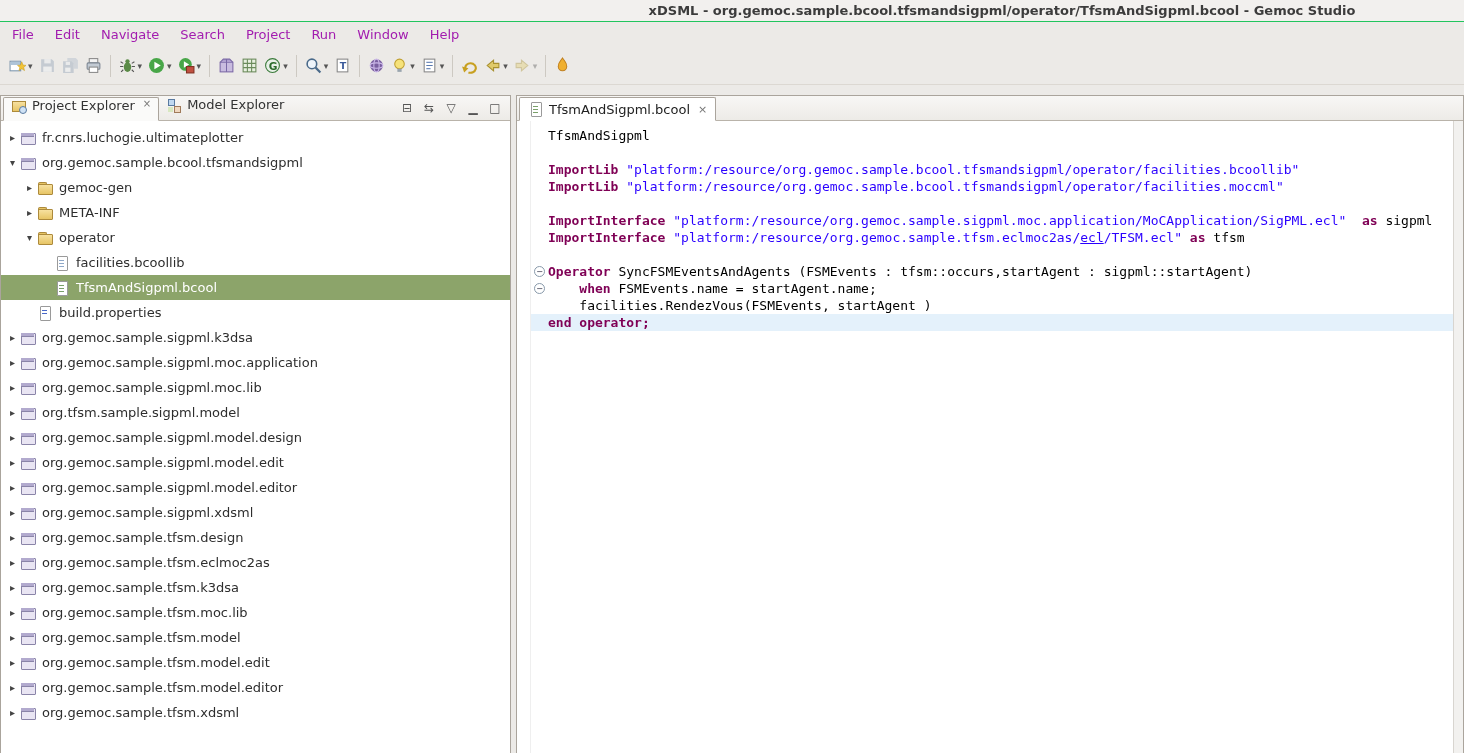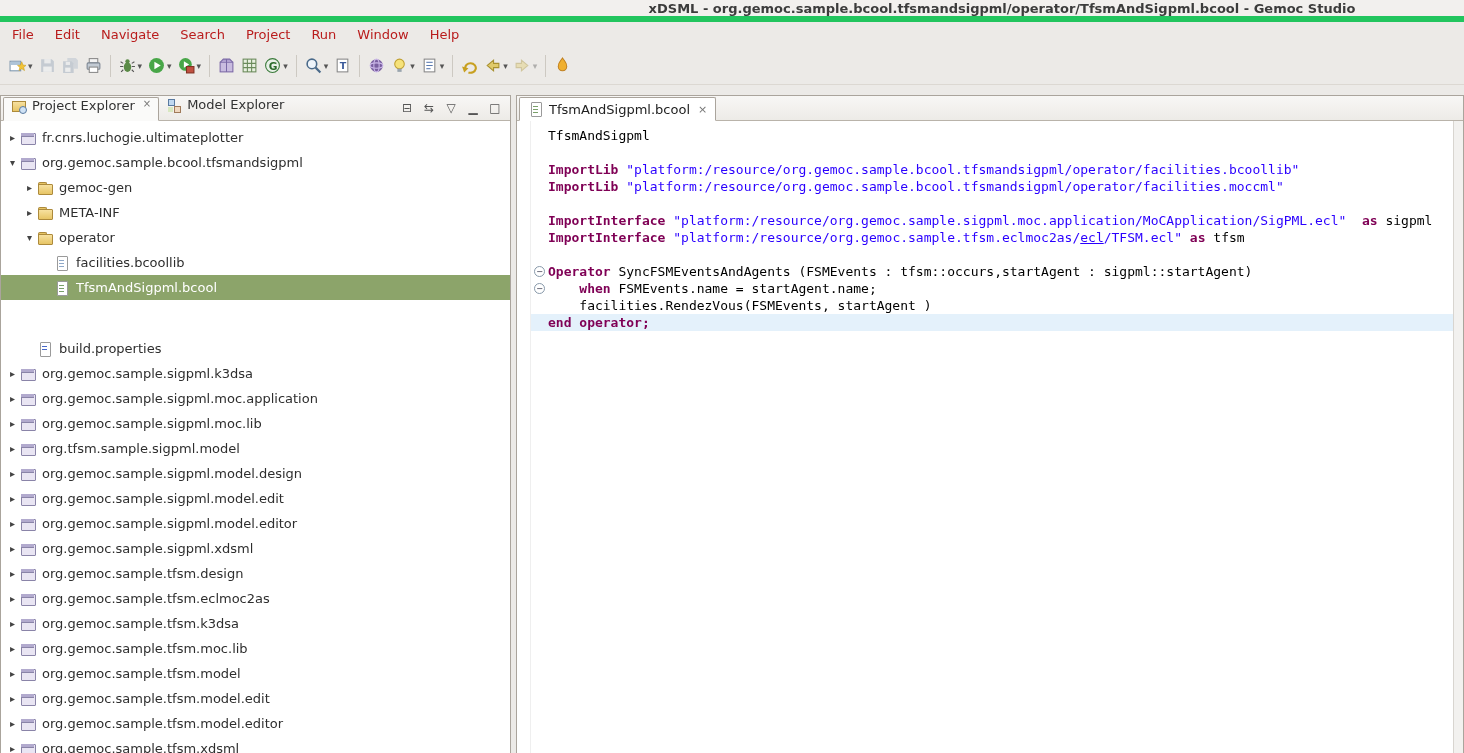--- a/index.html
+++ b/index.html
@@ -2,27 +2,27 @@
 <html style="--selection-green: #8ca46a; --keyword: #7f0055; --string: #2a00ff; --current-line: #e4f1fb; --titlebar-bg: #f2f0ee;"><head>
 <meta charset="utf-8">
 <style>
   * { margin:0; padding:0; box-sizing:border-box; }
   html,body { width:1464px; height:753px; overflow:hidden; }
   body { font-family:"DejaVu Sans","Liberation Sans",sans-serif; font-size:13px; color:#2e2e2e; background:#eceae7; }
 
   .window { width:1464px; height:753px; display:flex; flex-direction:column; background:#eceae7; }
 
   
-  .titlebar { height:22px; flex:none; background:var(--titlebar-bg,#f2f0ee); border-bottom:6px solid #22c55e;
+  .titlebar { height:22px; flex:none; background:var(--titlebar-bg,#f2f0ee); border-bottom:1px solid #22c55e;
               display:flex; align-items:center; justify-content:center; padding-left:540px; }
   .title-text { font-weight:bold; color:#3c3c3c; font-size:13px; white-space:nowrap; }
 
   
   .menubar { height:25px; flex:none; display:flex; align-items:center; padding-left:8px; gap:13px; background:#eceae7; }
-  .menu-item { padding:2px 4px; color:#b91c1c; cursor:default; }
+  .menu-item { padding:2px 4px; color:#a21caf; cursor:default; }
 
   
   .toolbar { height:38px; flex:none; display:flex; align-items:center; padding:0 6px; background:#eceae7;
              border-bottom:1px solid #dcd8d2; }
   .tbtn { display:inline-flex; align-items:center; height:26px; padding:2px 3px; border-radius:3px; }
   .tbtn.dis { opacity:.4; }
   .ticon { width:17px; height:17px; display:inline-block; }
   .ticon svg { width:17px; height:17px; display:block; }
   .dd { font-size:9px; color:#555; margin-left:2px; }
   .tsep { width:1px; height:22px; background:#cdc9c2; margin:0 5px; display:inline-block; }
@@ -341,21 +341,21 @@
           <div class="trow" style="padding-left: 38px;">
             <span class="tarrow"></span>
             <span class="ic ic-file"></span>
             <span class="tlabel">facilities.bcoollib</span>
           </div>
           <div class="trow sel" style="padding-left: 38px;">
             <span class="tarrow"></span>
             <span class="ic ic-bcool-file"></span>
             <span class="tlabel">TfsmAndSigpml.bcool</span>
           </div>
-          <div class="trow" style="padding-left: 21px; margin-top: 36px;">
+          <div class="trow" style="padding-left: 21px;">
             <span class="tarrow"></span>
             <span class="ic ic-properties-file"></span>
             <span class="tlabel">build.properties</span>
           </div>
           <div class="trow" style="padding-left: 4px;">
             <span class="tarrow">▸</span>
             <span class="ic ic-project"></span>
             <span class="tlabel">org.gemoc.sample.sigpml.k3dsa</span>
           </div>
           <div class="trow" style="padding-left: 4px;">

